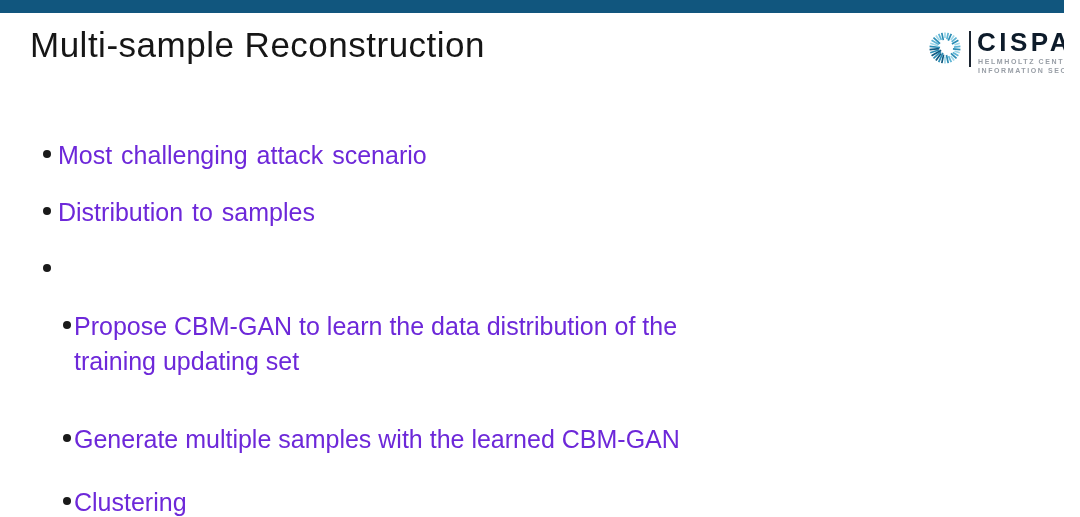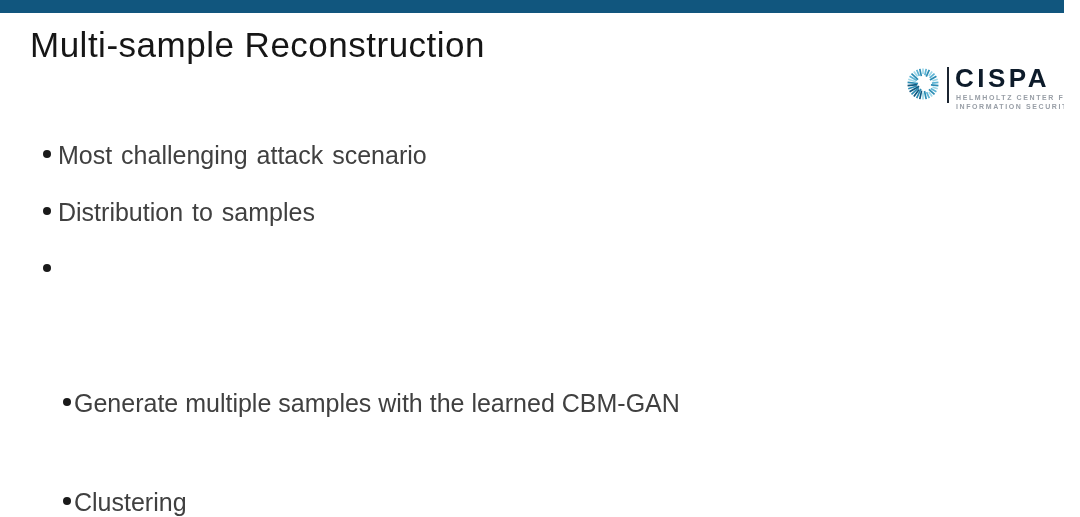--- a/index.html
+++ b/index.html
@@ -22,22 +22,22 @@
     left: 30px; top: 26px;
     font-size: 35px;
     letter-spacing: 0.5px;
     line-height: 1.1;
     color: #161616;
     white-space: nowrap;
   }
   
   .logo {
     position: absolute;
-    left: 900px; top: 26px;
-    width: 150px; height: 52px; margin-top: 36px;
+    left: 922px; top: 26px;
+    width: 150px; height: 52px;
   }
   .logo-ring {
     position: absolute;
     left: 2px; top: 2px;
     width: 42px; height: 42px;
   }
   .logo-divider {
     position: absolute;
     left: 47px; top: 5px;
     width: 2px; height: 36px;
@@ -63,38 +63,38 @@
     line-height: 1;
     white-space: nowrap;
   }
   .logo-sub1 { top: 32px; }
   .logo-sub2 { top: 41px; }
   
   .bullet {
     position: absolute;
     font-size: 25px;
     line-height: 35px;
-    color: #404040;
+    color: #6d28d9;
   }
   .bullet .dot {
     position: absolute;
     width: 8px; height: 8px;
     border-radius: 50%;
     background: #1a1a1a;
     top: 12px;
   }
   .lvl1 { left: 58px; word-spacing: 2px; }
   .lvl1 .dot { left: -15px; }
   .lvl2 { left: 74px; }
   .lvl2 .dot { left: -11px; }
   .b0 { top: 138px; }
   .b1 { top: 195px; text-align: center; }
   .b2 { top: 252px; }
   .b3 { top: 309px; width: 650px; }
-  .b4 { top: 386px; text-align: center; }
+  .b4 { top: 422px; text-align: center; }
   .b5 { top: 441px; margin-top: 44px; }
 </style>
 </head>
 <body>
 
 <div class="slide">
 
   <div class="topbar"></div>
 
   <div class="title">Multi-sample Reconstruction</div>
@@ -147,20 +147,24 @@
 
   <div class="bullet lvl1 b1">
     <span class="dot"></span>
     <span>Distribution to samples</span>
   </div>
 
   <div class="bullet lvl1 b2">
     <span class="dot"></span>
   </div>
 
+  <div class="bullet lvl2 b3">
+    <span class="dot"></span>
+    <span>Propose CBM-GAN to learn the data distribution of the training updating set</span>
+  </div>
 
   <div class="bullet lvl2 b4">
     <span class="dot"></span>
     <span>Generate multiple samples with the learned CBM-GAN</span>
   </div>
 
   <div class="bullet lvl2 b5">
     <span class="dot"></span>
     <span>Clustering</span>
   </div>

